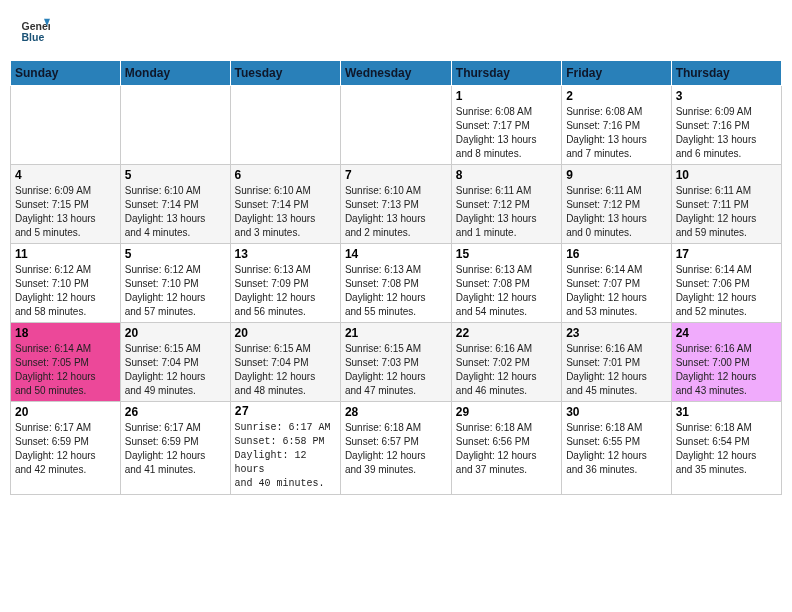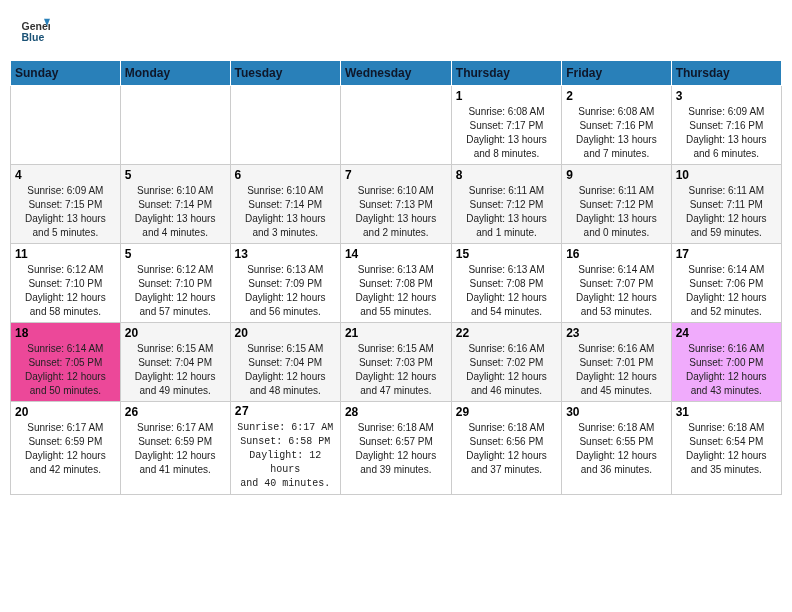--- a/index.html
+++ b/index.html
@@ -67,21 +67,20 @@
     }
     .day-number {
       font-weight: bold;
       font-size: 12px;
       margin-bottom: 2px;
     }
     .day-info {
       font-size: 10px;
       line-height: 1.4;
       color: #222;
-      text-align: center;
     }
     .empty-cell {
       background: #fff !important;
     }
   </style>
 </head>
 <body>
 
 <div class="header">
   <div class="logo">

